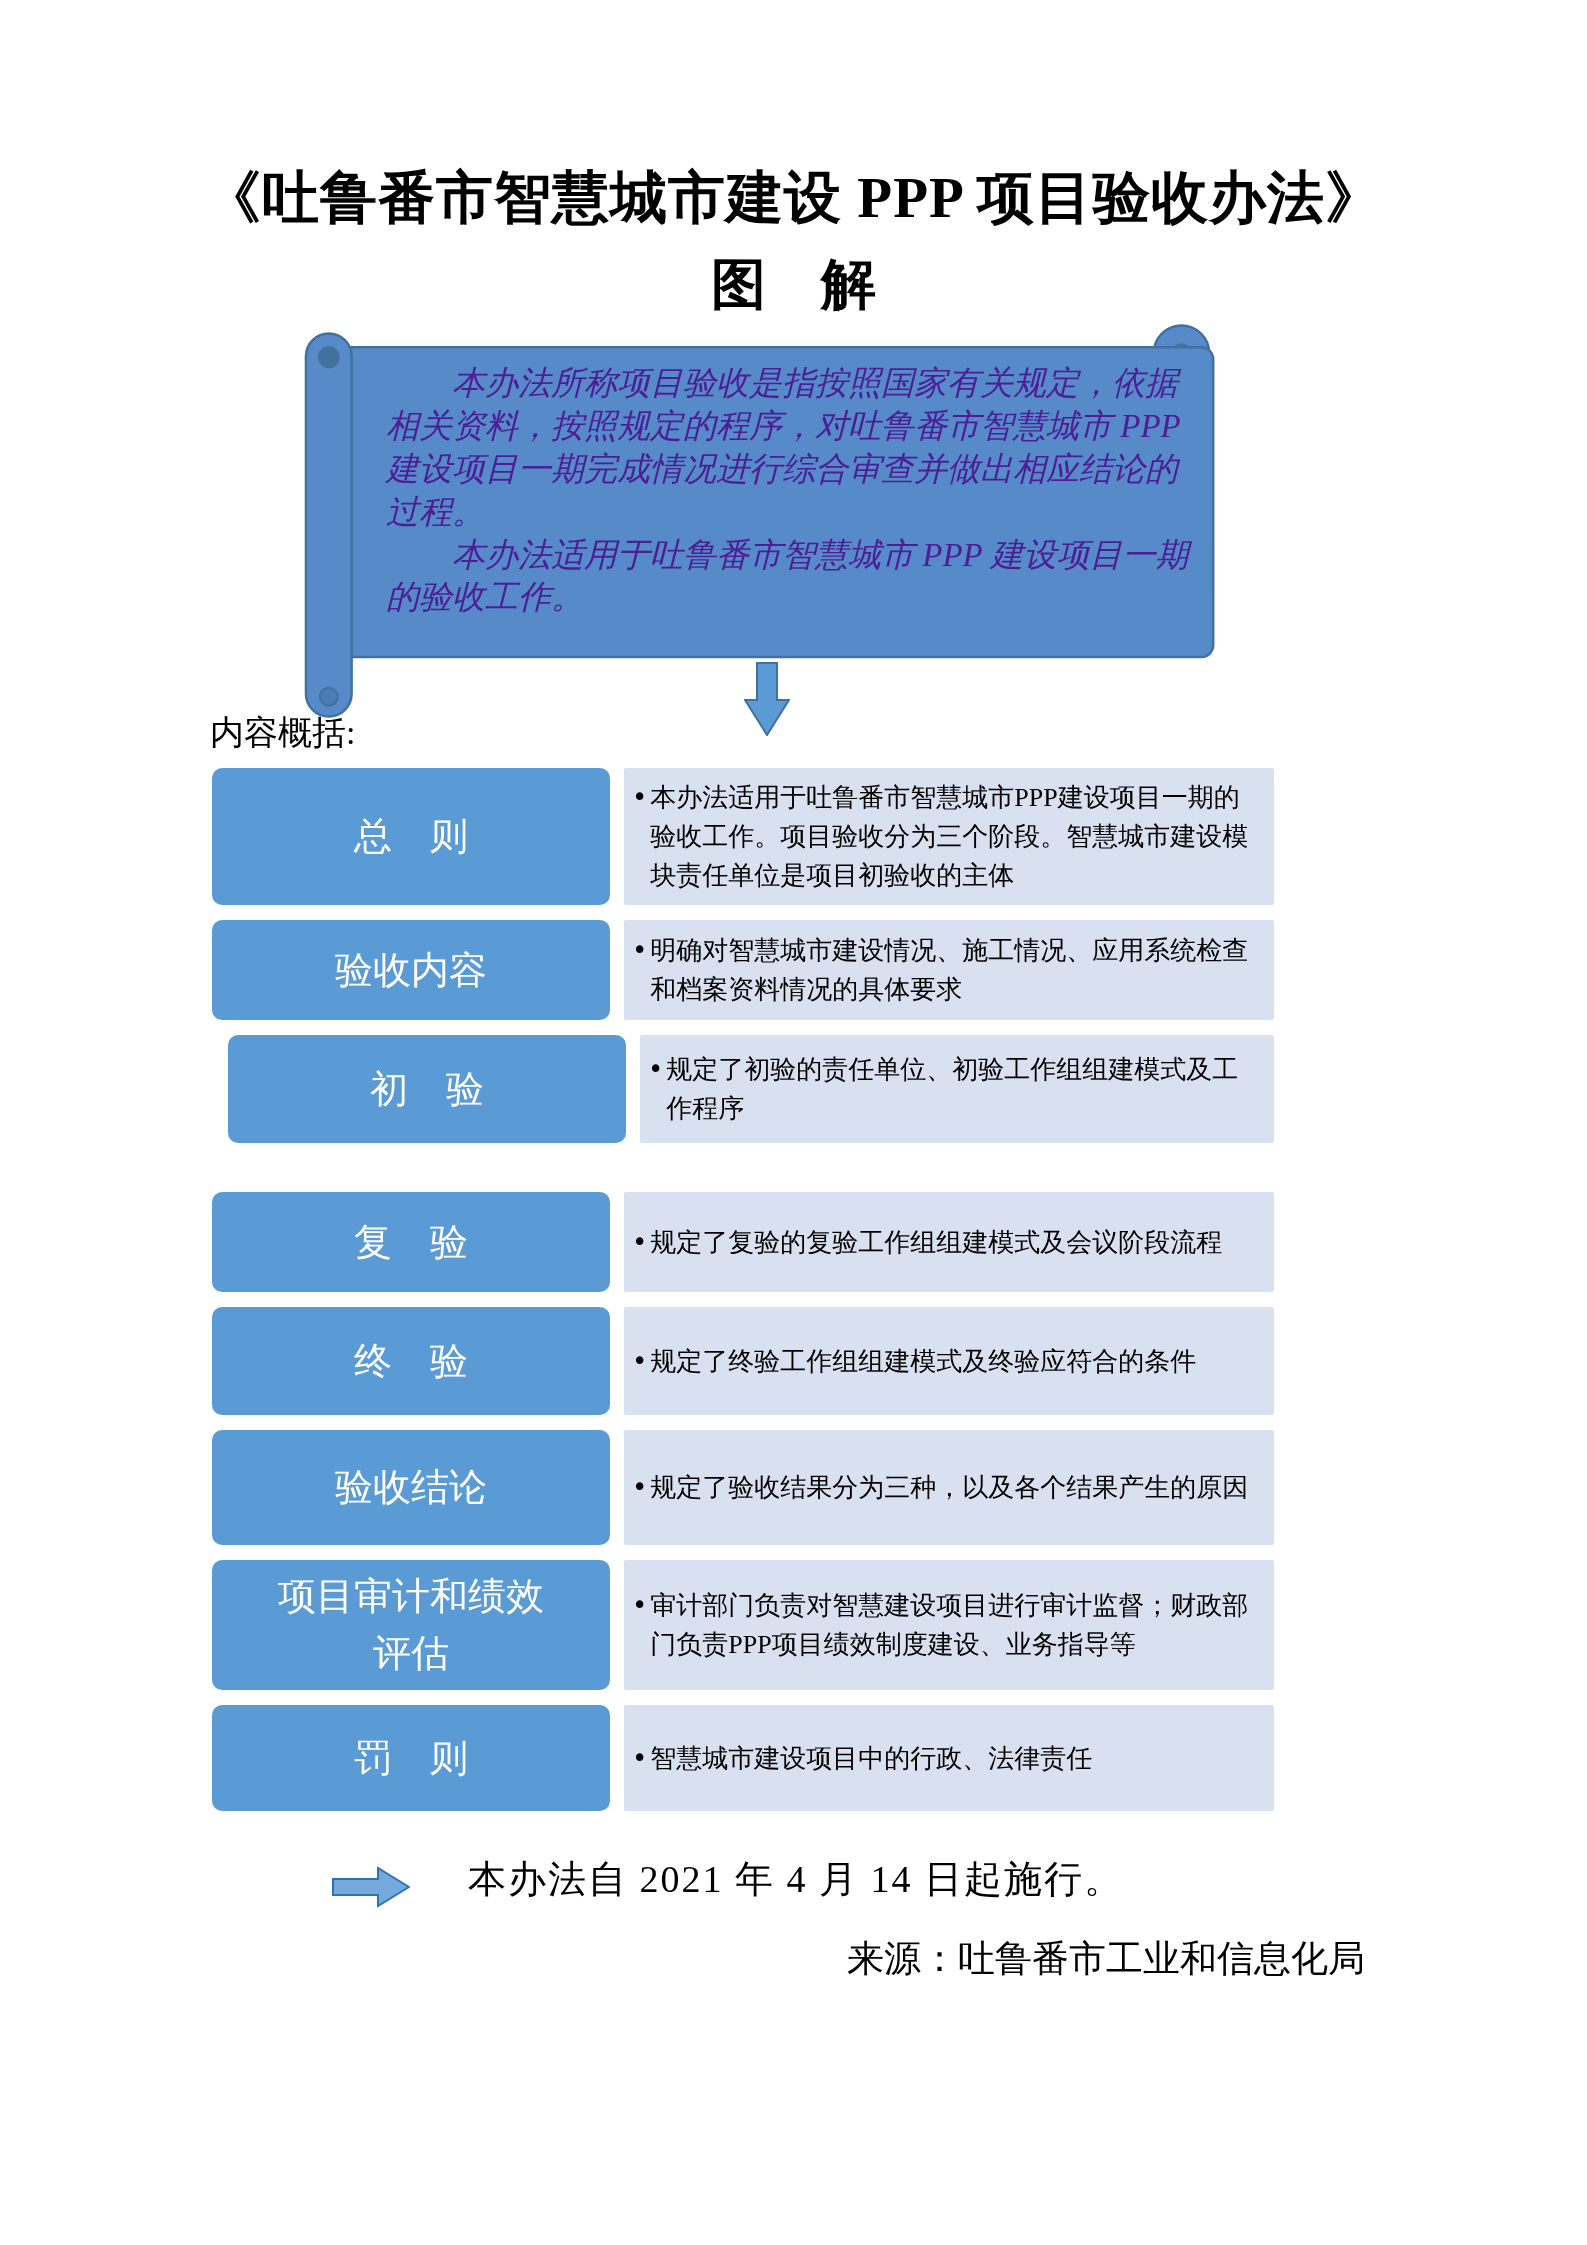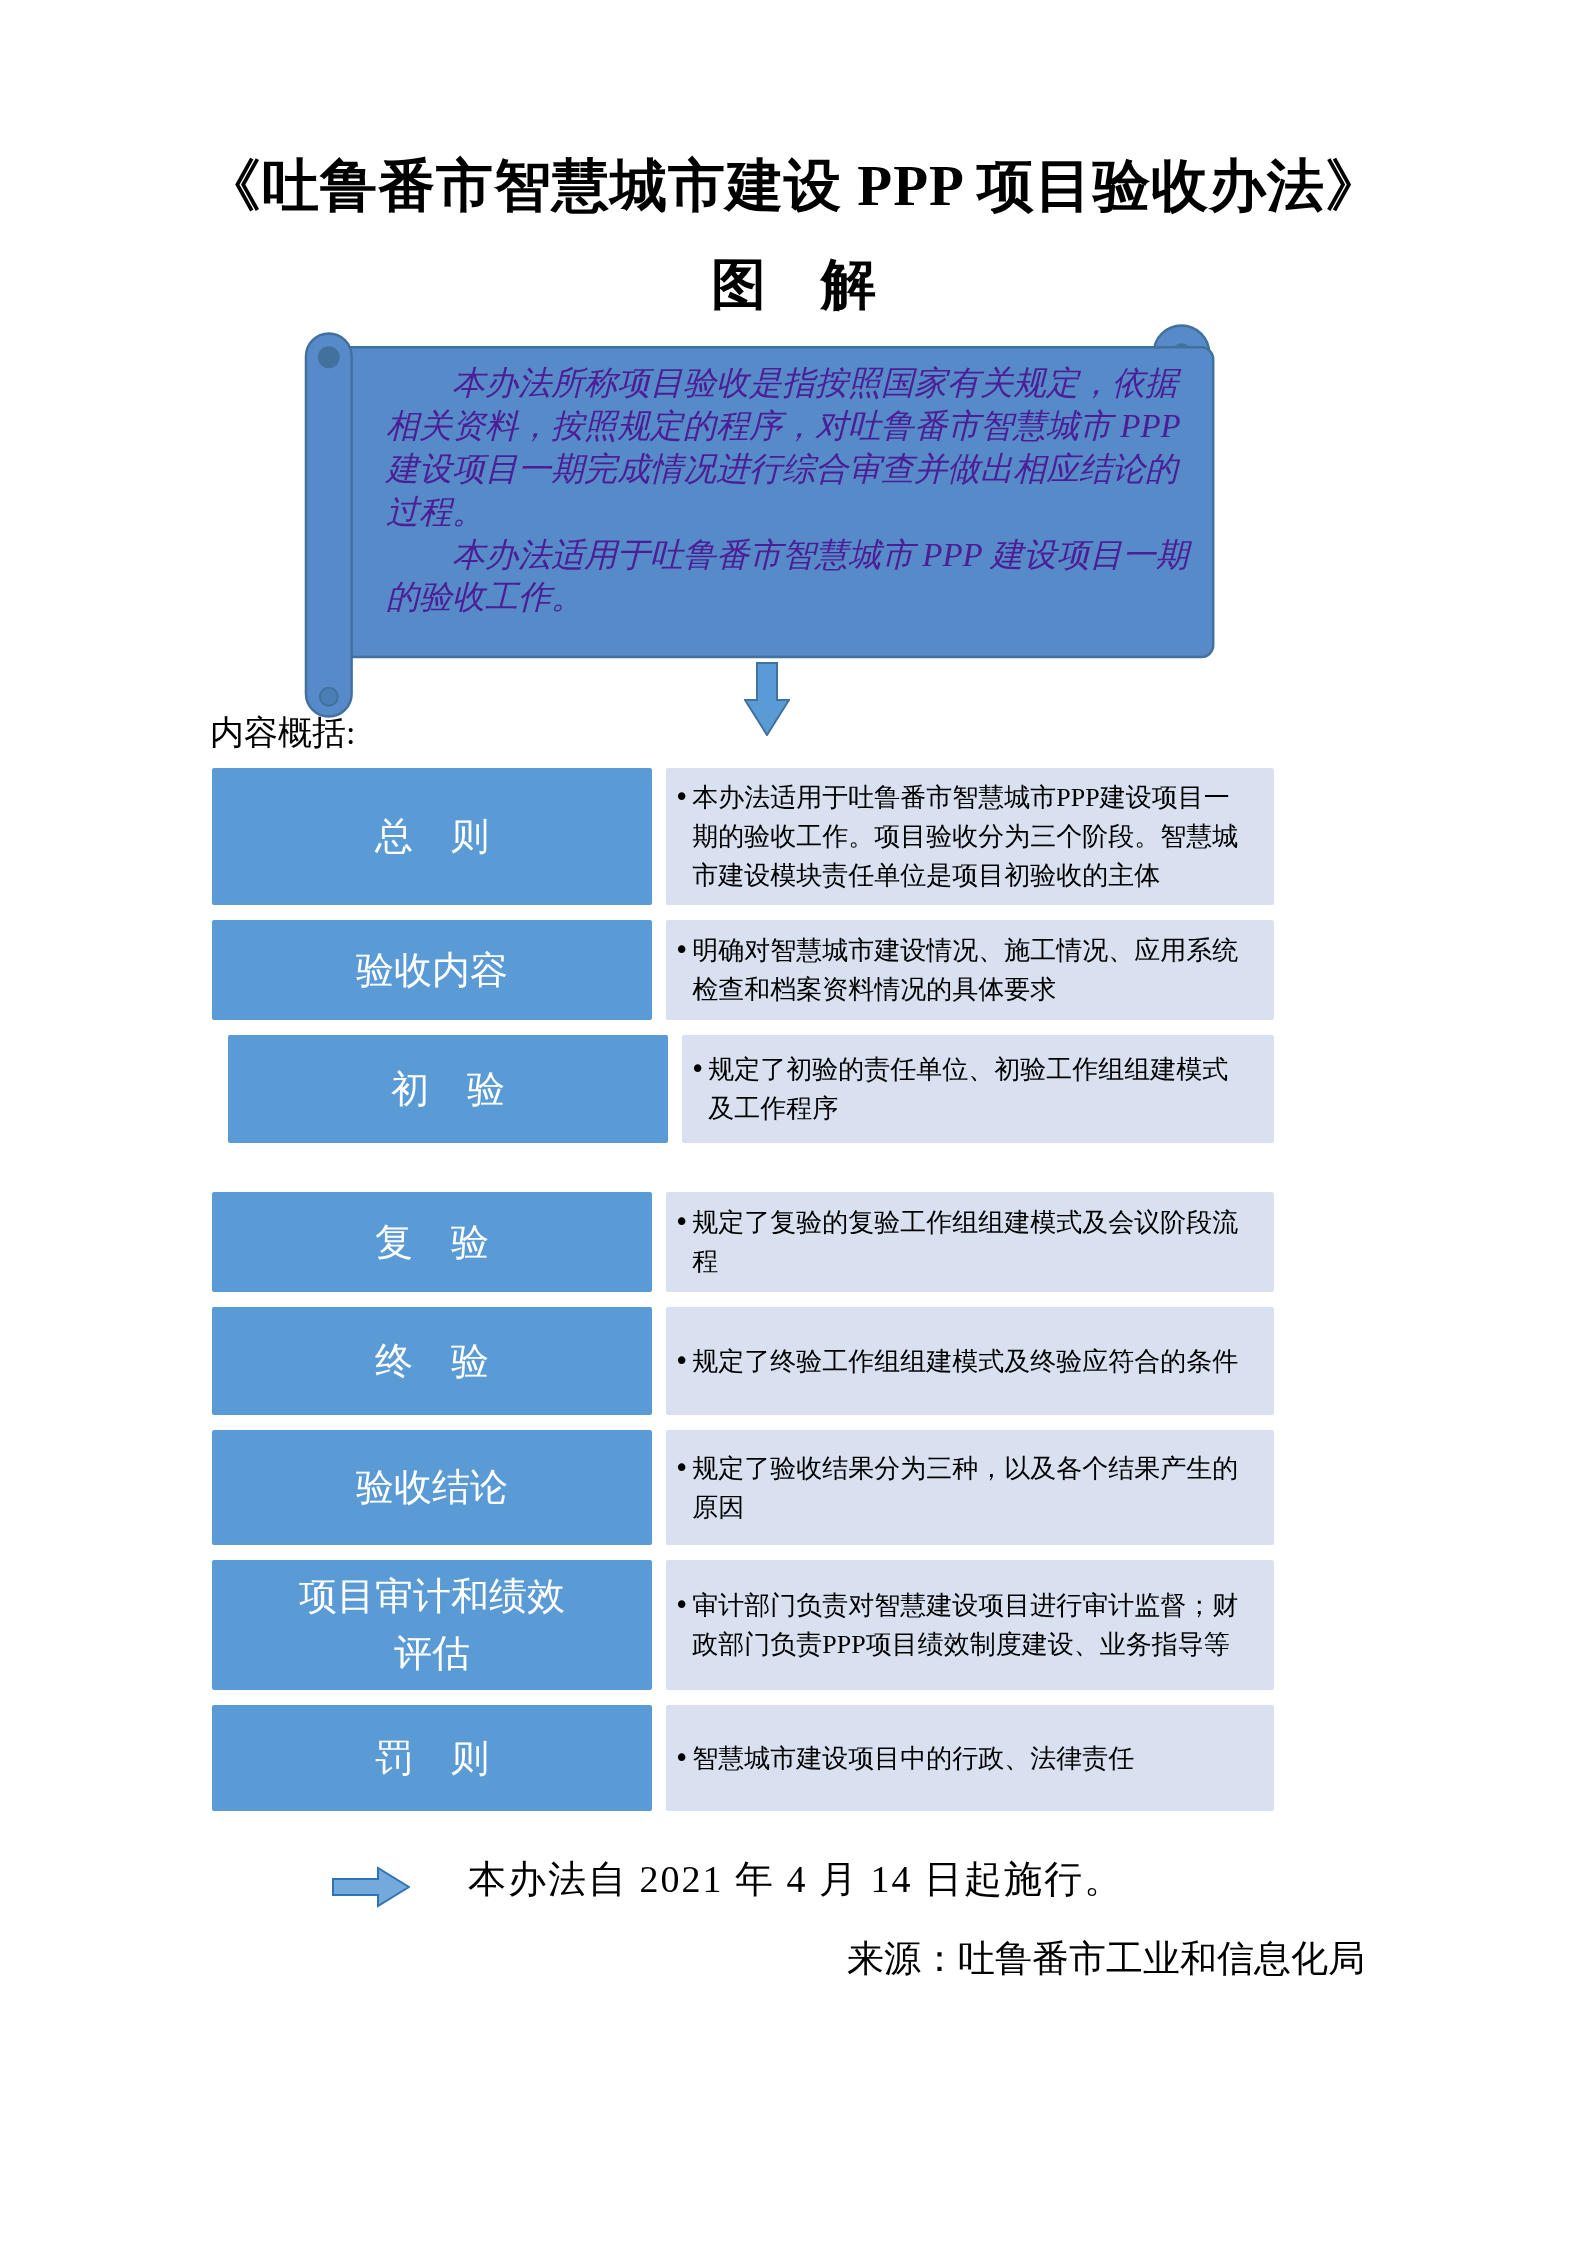--- a/index.html
+++ b/index.html
@@ -5,21 +5,21 @@
   * { margin:0; padding:0; box-sizing:border-box; }
   html,body { background:#ffffff; }
   body {
     width:1587px; height:2245px;
     font-family:"Liberation Serif","DejaVu Serif",serif;
     position:relative; color:#000;
   }
   .page { position:absolute; top:0; left:0; width:1587px; height:2245px; background:#fff; overflow:hidden; }
 
   .title-line1 {
-    position:absolute; top:148px; left:0; width:100%;
+    position:absolute; top:160px; left:0; width:100%;
     text-align:center; font-weight:bold; font-size:57px; letter-spacing:1px;
   }
   .title-line2 {
     position:absolute; top:248px; left:0; width:100%;
     text-align:center; font-weight:bold; font-size:55px;
   }
 
   .banner { position:absolute; left:300px; top:320px; width:943px; height:410px; }
   .banner svg { position:absolute; top:0; left:0; }
   .banner-text {
@@ -39,22 +39,22 @@
   .row { display:flex; gap:14px; align-items:stretch; }
   .row-1 { min-height:120px; }
   .row-2 { min-height:100px; }
   .row-3 { min-height:108px;margin-left:16px; }
   .row-4 { min-height:100px; margin-top:34px; }
   .row-5 { min-height:108px; }
   .row-6 { min-height:115px; }
   .row-7 { min-height:130px;justify-content:center; }
   .row-8 { min-height:106px; }
   .row-label {
-    width:440px; flex-shrink:0;
-    background:#5B9BD5; border-radius:2px;
+    width:398px; flex-shrink:0;
+    background:#5B9BD5; border-radius:10px;
     color:#ffffff; font-size:38px; line-height:1.5;
     display:flex; align-items:center; justify-content:center;
     text-align:center; white-space:pre-line;
   }
   .row-desc {
     flex:1; background:#D9E1F1; border-radius:2px;
     display:flex; align-items:center;
     padding:10px 20px 10px 8px;
   }
   .desc-inner { display:flex; align-items:flex-start; }

